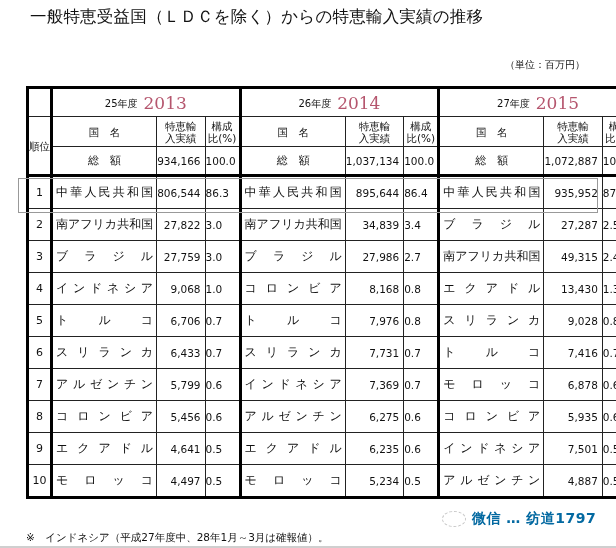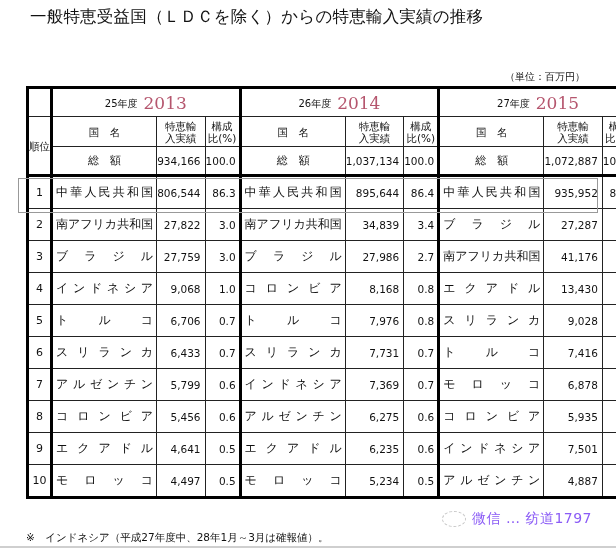--- a/index.html
+++ b/index.html
@@ -1,39 +1,39 @@
 <!DOCTYPE html>
 <html><head>
 <meta charset="utf-8">
 <style>
   html,body{margin:0;padding:0;background:#fff;}
   body{width:616px;height:548px;position:relative;overflow:hidden;font-family:"DejaVu Sans","Liberation Sans",sans-serif;color:#111;}
   .title{position:absolute;left:30px;top:6px;font-size:16.5px;font-weight:normal;letter-spacing:0.2px;white-space:nowrap;}
-  .unit{position:absolute;right:31px;top:70px;font-size:10px;white-space:nowrap;}
+  .unit{position:absolute;right:31px;top:58px;font-size:10px;white-space:nowrap;}
   table{position:absolute;left:26px;top:86px;border-collapse:collapse;table-layout:fixed;font-size:10px;}
   td{padding:0;border:1px solid #222;text-align:center;vertical-align:middle;overflow:hidden;white-space:nowrap;}
   .thickL{border-left:3px solid #000;}
   .thickR{border-right:3px solid #000;}
   .thickT{border-top:3px solid #000;}
   .thickB{border-bottom:3px solid #000;}
   .yearrow td{height:27px;}
   .hdrrow td{height:29px;line-height:12px;font-size:10.5px;}
   .totrow td{height:27px;}
   .datarow td{height:31px;}
   .year-label{font-size:10px;}
   .year-num{font-family:"DejaVu Serif","Liberation Serif",serif;font-size:17px;color:#b5566e;margin-left:6px;vertical-align:-2px;margin-top:16px;}
   .rank{text-align:center;font-size:11px;}
   .rankhdr{font-size:11px;line-height:13px;}
   .country{text-align:justify;text-align-last:justify;padding:0 3px;font-size:12px;margin-left:32px;}
   .cn-hdr{font-size:11px;word-spacing:28px;}
   .num{text-align:right;padding-right:4px;font-size:10.5px;}
-  .pct{text-align:right;padding-right:3px;font-size:10.5px;}
+  .pct{text-align:left;padding-right:3px;font-size:10.5px;}
   .hl-box{position:absolute;left:18px;top:178px;width:578px;height:33px;border:1px solid #999;pointer-events:none;}
   .note{position:absolute;left:26px;top:531px;font-size:10.5px;white-space:nowrap;}
-  .watermark{position:absolute;left:442px;top:510px;font-size:14px;color:#8b5cf6;white-space:nowrap;letter-spacing:0.5px;}
+  .watermark{position:absolute;left:442px;top:510px;font-size:14px;color:#0369a1;white-space:nowrap;letter-spacing:0.5px;font-weight:bold;}
   .wm-icon{display:inline-block;width:22px;height:14px;border:1px dashed #c8c8c8;border-radius:50%;vertical-align:middle;margin-right:6px;}
   .bottomline{position:absolute;left:0;top:546px;width:616px;height:2px;background:#cfcfcf;}
 </style>
 </head>
 <body>
 
 <div class="title">一般特恵受益国（ＬＤＣを除く）からの特恵輸入実績の推移</div>
 <div class="unit">（単位：百万円）</div>
 
 <table>
@@ -106,21 +106,21 @@
   </tr>
   <tr class="datarow">
     <td class="thickL rank">3</td>
     <td class="thickL country">ブラジル</td>
     <td class="num">27,759</td>
     <td class="pct">3.0</td>
     <td class="thickL country">ブラジル</td>
     <td class="num">27,986</td>
     <td class="pct">2.7</td>
     <td class="thickL country">南アフリカ共和国</td>
-    <td class="num">41,176</td>
+    <td class="num">49,315</td>
     <td class="thickR pct">2.4</td>
   </tr>
   <tr class="datarow">
     <td class="thickL rank">4</td>
     <td class="thickL country">インドネシア</td>
     <td class="num">9,068</td>
     <td class="pct">1.0</td>
     <td class="thickL country">コロンビア</td>
     <td class="num">8,168</td>
     <td class="pct">0.8</td>

